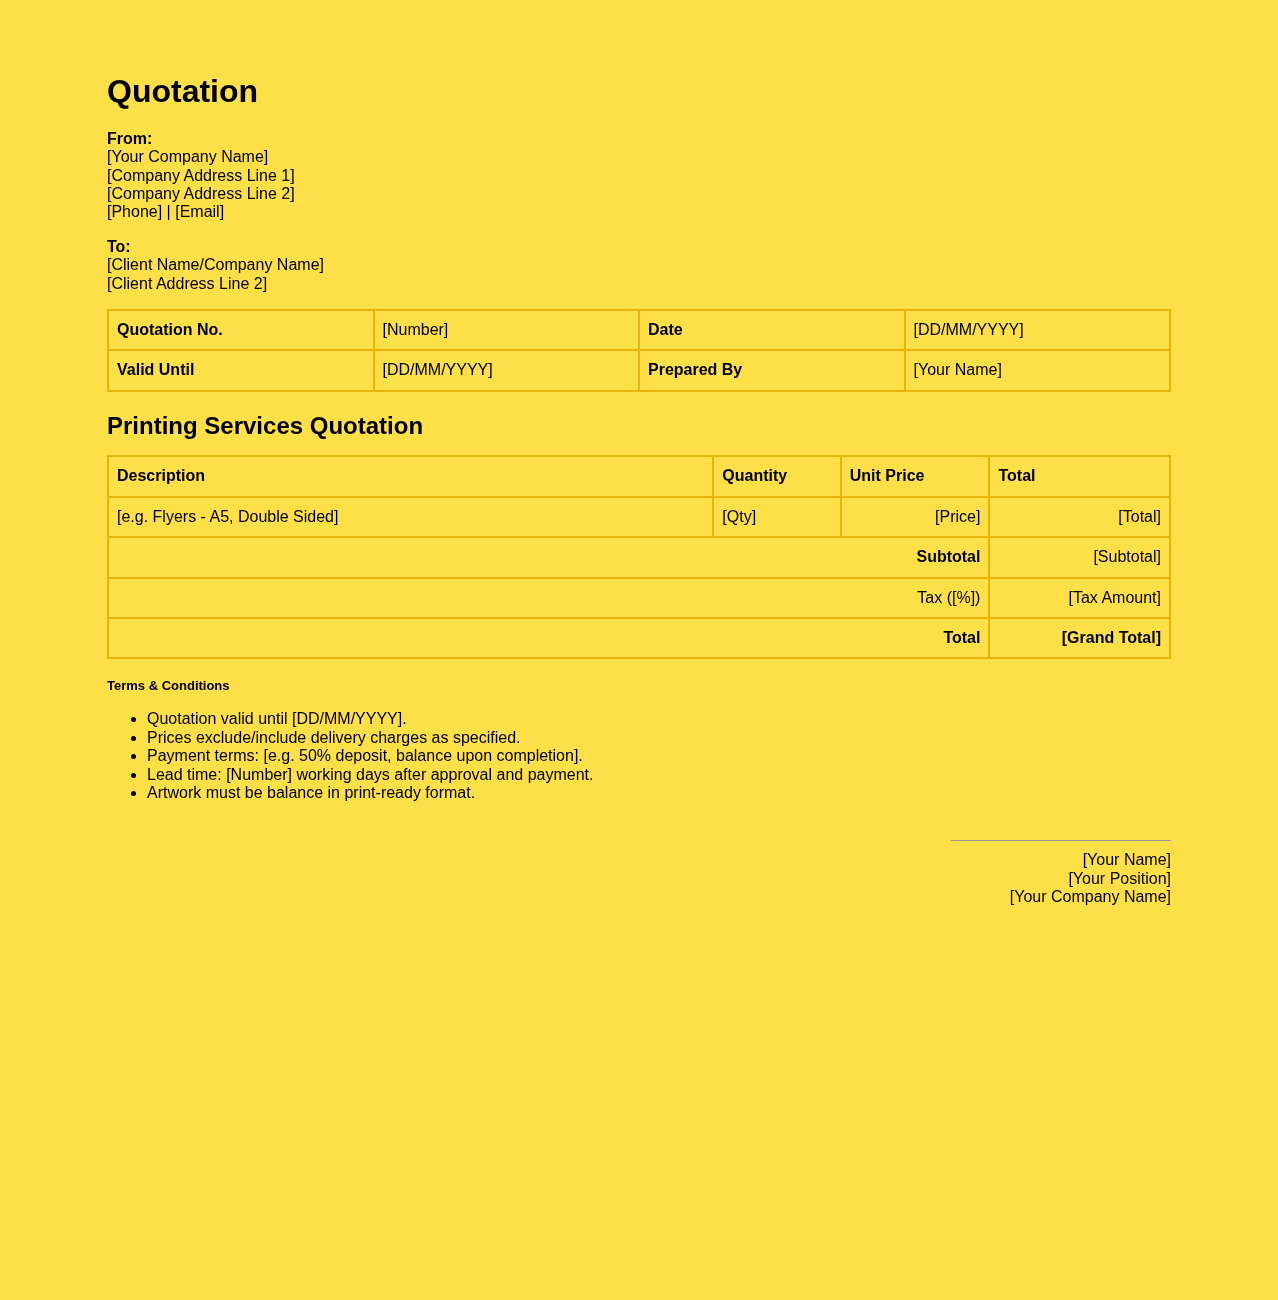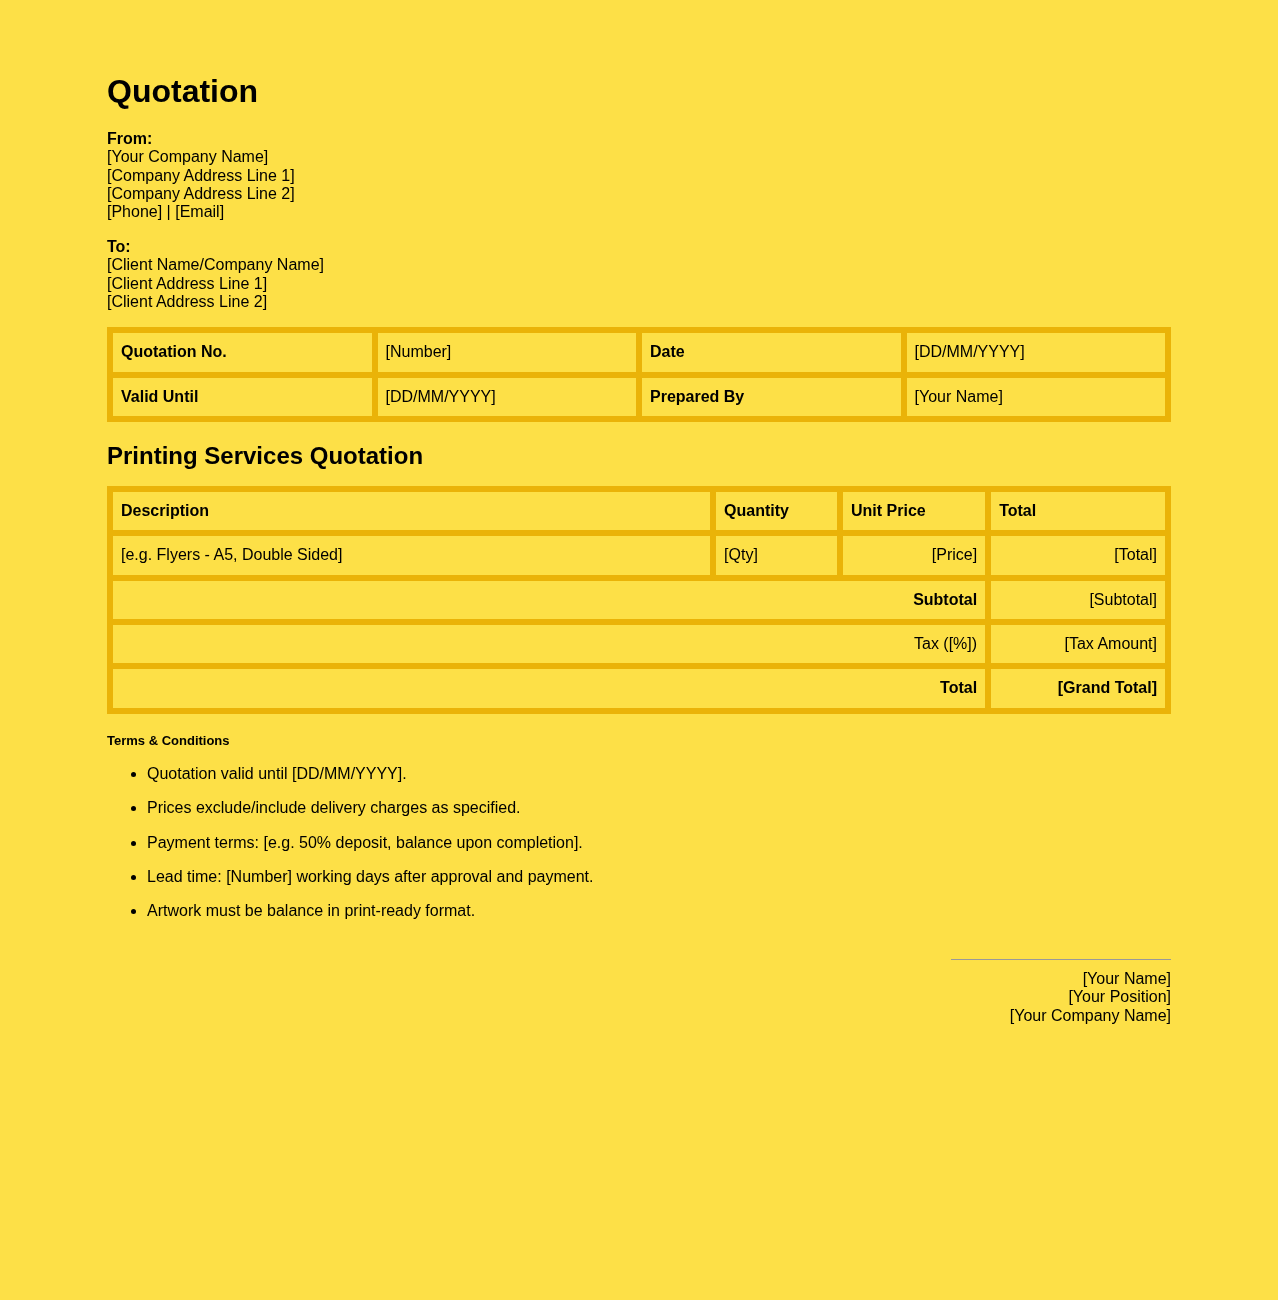--- a/index.html
+++ b/index.html
@@ -21,21 +21,21 @@
     font-weight: bold;
     margin: 0 0 20px 0;
     line-height: 1.15;
   }
   .address-block { margin: 0 0 16px 0; }
   .address-block .blk-label { font-weight: bold; }
   .address-block div { line-height: 18.4px; }
 
   table { border-collapse: collapse; width: 100%; margin: 16px 0; }
   td, th {
-    border: 6px solid #eab308;
+    border: 2px solid #eab308;
     padding: 10px 8px;
     font-size: 16px;
     vertical-align: middle;
     text-align: left;
   }
   .info-table td { width: 25%; }
   .info-table td.label { font-weight: bold; }
 
   h2.section-title {
     font-size: 24px;
@@ -53,21 +53,21 @@
   .items-table td.summary-label { text-align: right; }
   .items-table .bold { font-weight: bold; }
 
   h3.terms-title {
     font-size: 13px;
     font-weight: bold;
     margin: 20px 0 16px 0;
     line-height: 1.15;
   }
   ul.terms-list { margin: 16px 0; padding-left: 40px; }
-  ul.terms-list li { line-height: 18.4px; margin-top: 16px; }
+  ul.terms-list li { line-height: 18.4px; }
 
   .signature-block {
     margin-top: 38px;
     text-align: right;
   }
   .signature-rule {
     width: 220px;
     margin-left: auto;
     border-top: 1px solid #999999;
     height: 0;
@@ -86,21 +86,20 @@
     <div class="blk-label">From:</div>
     <div>[Your Company Name]</div>
     <div>[Company Address Line 1]</div>
     <div>[Company Address Line 2]</div>
     <div>[Phone] | [Email]</div>
   </div>
 
   <div class="address-block">
     <div class="blk-label">To:</div>
     <div>[Client Name/Company Name]</div>
-    <div>[Client Address Line 1]</div>
     <div>[Client Address Line 2]</div>
   </div>
 
   <table class="info-table">
     <tbody>
       <tr>
         <td class="label">Quotation No.</td>
         <td>[Number]</td>
         <td class="label">Date</td>
         <td>[DD/MM/YYYY]</td>

